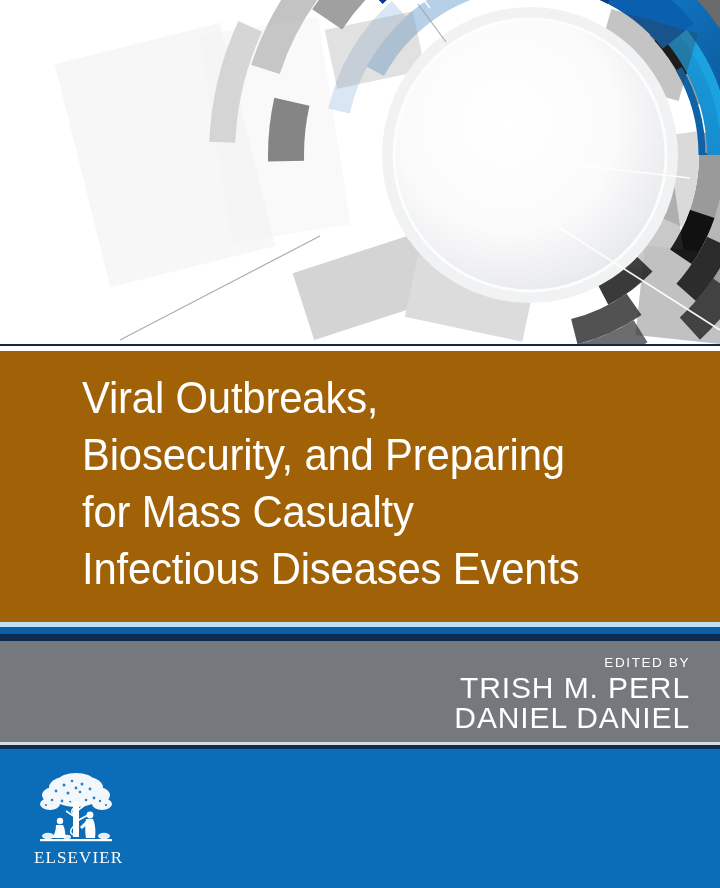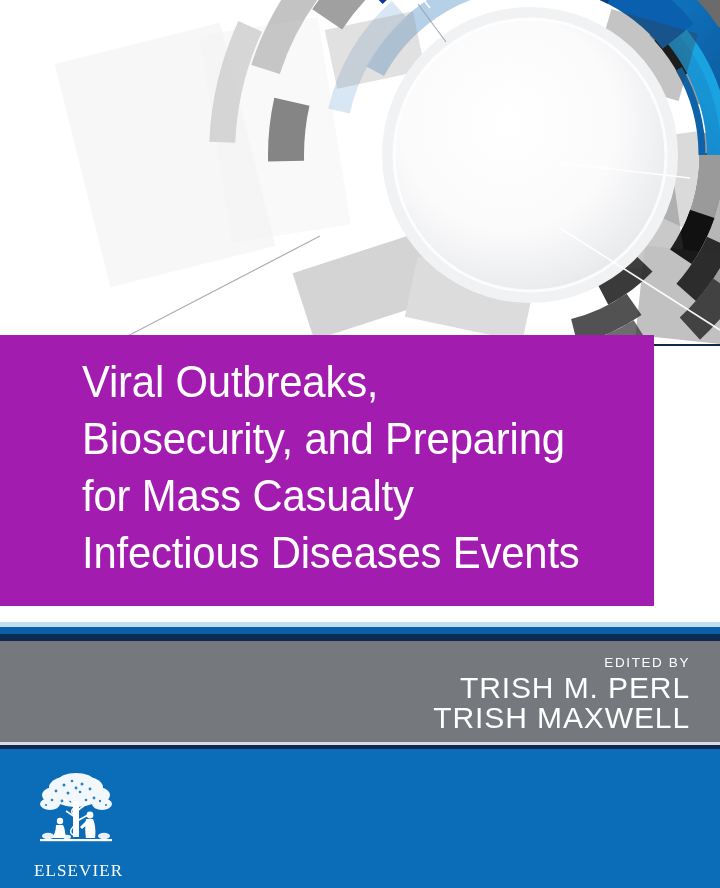--- a/index.html
+++ b/index.html
@@ -12,21 +12,21 @@
   .cover{position:relative;width:720px;height:888px;overflow:hidden;background:#fff;}
 
   
   .art{position:absolute;left:0;top:0;width:720px;height:345px;overflow:hidden;
        background:linear-gradient(135deg,#ffffff 0%,#fdfdfd 55%,#f7f7f7 100%);}
   .art svg{position:absolute;left:0;top:0;width:720px;height:345px;}
 
   .art-rule{position:absolute;left:0;top:344px;width:720px;height:2px;background:#0d2b46;}
 
   
-  .title-band{position:absolute;left:0;top:335px;width:654px;height:271px;background:#a21caf;}
+  .title-band{position:absolute;left:0;top:351px;width:720px;height:271px;background:#a16207;}
   .title{position:absolute;left:82px;top:18px;width:620px;color:#ffffff;
          font-family:"Liberation Sans", sans-serif;
          font-size:45px;line-height:57px;font-weight:400;
          letter-spacing:-0.2px;transform:scaleX(.93);transform-origin:left top;
          white-space:nowrap;}
   .title .tline{display:block;}
 
   
   .sep-lightblue{position:absolute;left:0;top:622px;width:720px;height:5px;background:#bfe0f2;}
   .sep-blue{position:absolute;left:0;top:627px;width:720px;height:7px;background:#0b5ea8;}
@@ -39,21 +39,21 @@
   .editor-name{font-size:30px;letter-spacing:0.9px;line-height:30px;font-weight:400;}
 
   
   .foot-light{position:absolute;left:0;top:742px;width:720px;height:3px;background:#d8dde2;}
   .foot-navy{position:absolute;left:0;top:745px;width:720px;height:4px;background:#0d2b52;}
 
   
   .footer{position:absolute;left:0;top:749px;width:720px;height:139px;background:#0b6cb8;}
   .logo{position:absolute;left:34px;top:22px;width:84px;height:100px;}
   .logo svg{display:block;width:84px;height:76px;}
-  .logo-word{margin-top:14px;color:#ffffff;font-family:"Liberation Serif", serif;
+  .logo-word{margin-top:1px;color:#ffffff;font-family:"Liberation Serif", serif;
              font-size:17px;letter-spacing:1.1px;text-align:center;width:84px;line-height:20px;}
 </style>
 </head>
 <body>
 
 <div class="cover">
 
   <div class="art">
     <svg viewBox="0 0 720 345" xmlns="http://www.w3.org/2000/svg">
       <defs>
@@ -181,21 +181,21 @@
   </div>
 
   <div class="sep-lightblue"></div>
   <div class="sep-blue"></div>
   <div class="sep-navy"></div>
 
   <div class="gray-band">
     <div class="editors">
       <div class="edited-by">EDITED BY</div>
       <div class="editor-name">TRISH M. PERL</div>
-      <div class="editor-name">TRISH MAXWELL</div>
+      <div class="editor-name">DANIEL DANIEL</div>
     </div>
   </div>
 
   <div class="foot-light"></div>
   <div class="foot-navy"></div>
 
   <div class="footer">
     <div class="logo">
       <svg viewBox="0 0 84 76" xmlns="http://www.w3.org/2000/svg">
         <g fill="#ffffff" stroke="#ffffff">

